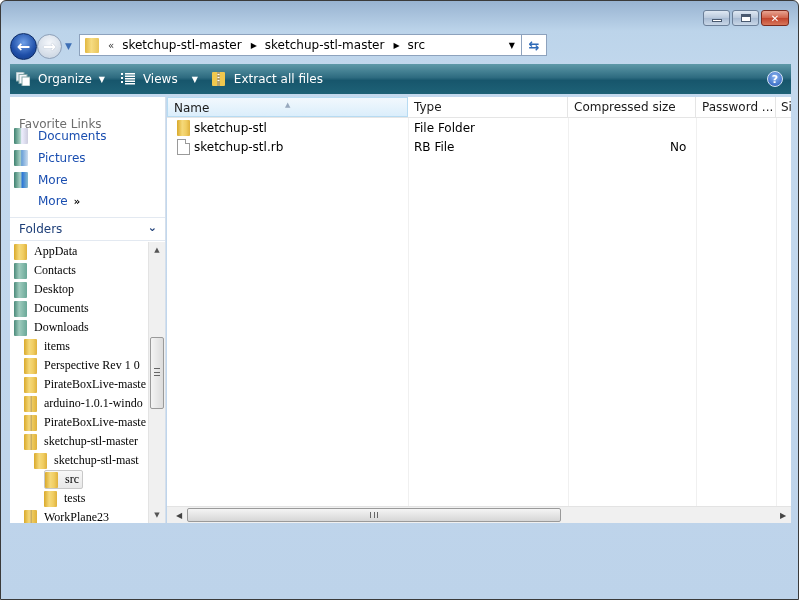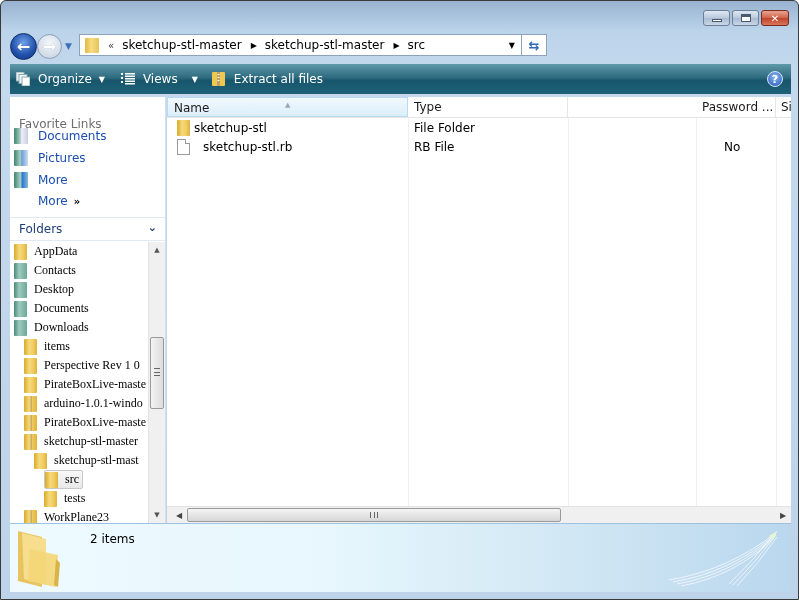--- a/index.html
+++ b/index.html
@@ -266,65 +266,45 @@
     </div>
   </div>
 
   <div class="filelist">
     <div class="colhdr">
       <div class="col sorted" style="left:0;width:241px">
         <span class="sort-arrow">▲</span>
         <span>Name</span>
       </div>
       <div class="col" style="left:241px;width:160px"><span>Type</span></div>
+      <div class="col" style="left:401px;width:128px"><span>Compressed size</span></div>
       <div class="col" style="left:529px;width:80px"><span>Password ...</span></div>
       <div class="col" style="left:609px;width:15px;border-right:none;padding-left:5px"><span>Si</span></div>
     </div>
     <div class="colsep" style="left:241px"></div>
     <div class="colsep" style="left:401px"></div>
     <div class="colsep" style="left:529px"></div>
     <div class="colsep" style="left:609px"></div>
 
     <div class="row" style="top:22px">
       <div class="t-icon folder-ic" style="position:absolute;left:10px;top:1px"></div>
       <div class="cell" style="left:27px">sketchup-stl</div>
       <div class="cell" style="left:247px">File Folder</div>
       <div class="cell" style="left:401px;width:120px;text-align:right"></div>
       <div class="cell" style="left:535px"></div>
     </div>
     <div class="row" style="top:41px">
       <div class="file-ic"></div>
-      <div class="cell" style="left:36px">sketchup-stl.rb</div>
+      <div class="cell" style="left:27px">sketchup-stl.rb</div>
       <div class="cell" style="left:247px">RB File</div>
-      <div class="cell" style="left:557px">No</div>
+      <div class="cell" style="left:503px">No</div>
     </div>
 
     <div class="hscroll">
       <div class="hs-left">◀</div>
       <div class="hs-thumb">
           <div class="hs-grip"></div>
         </div>
       <div class="hs-right">▶</div>
     </div>
   </div>
 
-  <div class="details">
-    <svg class="big-folder" viewBox="0 0 44 60">
-      <path d="M2 2 L26 8 L26 58 L2 52 Z" fill="#e8c460"></path>
-      <path d="M6 4 L30 10 L30 56 L8 50 Z" fill="#f6de8e"></path>
-      <path d="M14 20 L42 26 L40 58 L12 52 Z" fill="#f3d676" opacity="0.9"></path>
-      <path d="M40 30 L44 34 L42 58 L38 56 Z" fill="#d9b448"></path>
-    </svg>
-    <div class="items-count">2 items</div>
-    <svg class="swoosh" viewBox="0 0 110 58">
-      <g fill="none" stroke="#ffffff" stroke-width="0.8" opacity="0.85">
-        <path d="M0 50 Q60 40 108 2"></path>
-          <path d="M4 52 Q62 42 107 4"></path>
-          <path d="M8 54 Q64 44 106 6"></path>
-          <path d="M12 56 Q66 46 105 8"></path>
-        <path d="M60 54 Q85 30 106 3"></path>
-          <path d="M64 55 Q87 32 107 5"></path>
-          <path d="M68 56 Q89 34 108 7"></path>
-      </g>
-      <path d="M100 6 L108 1 L104 10 Z" fill="#e6f7d0"></path>
-    </svg>
-  </div>
 </div>
 
 </body></html>

